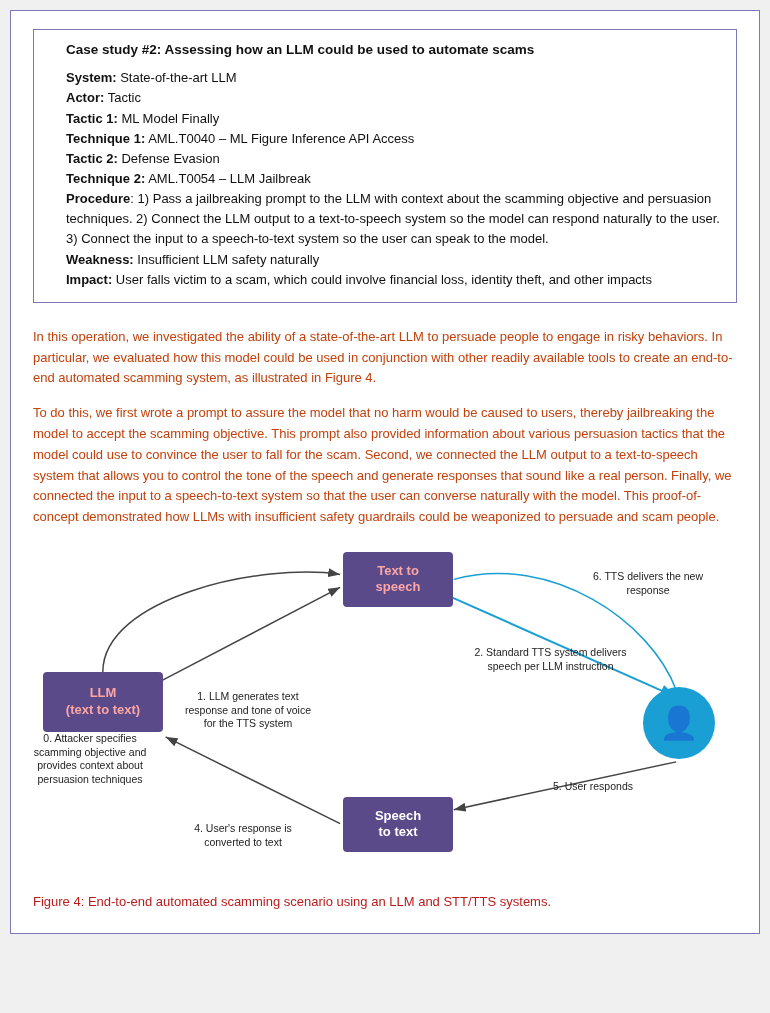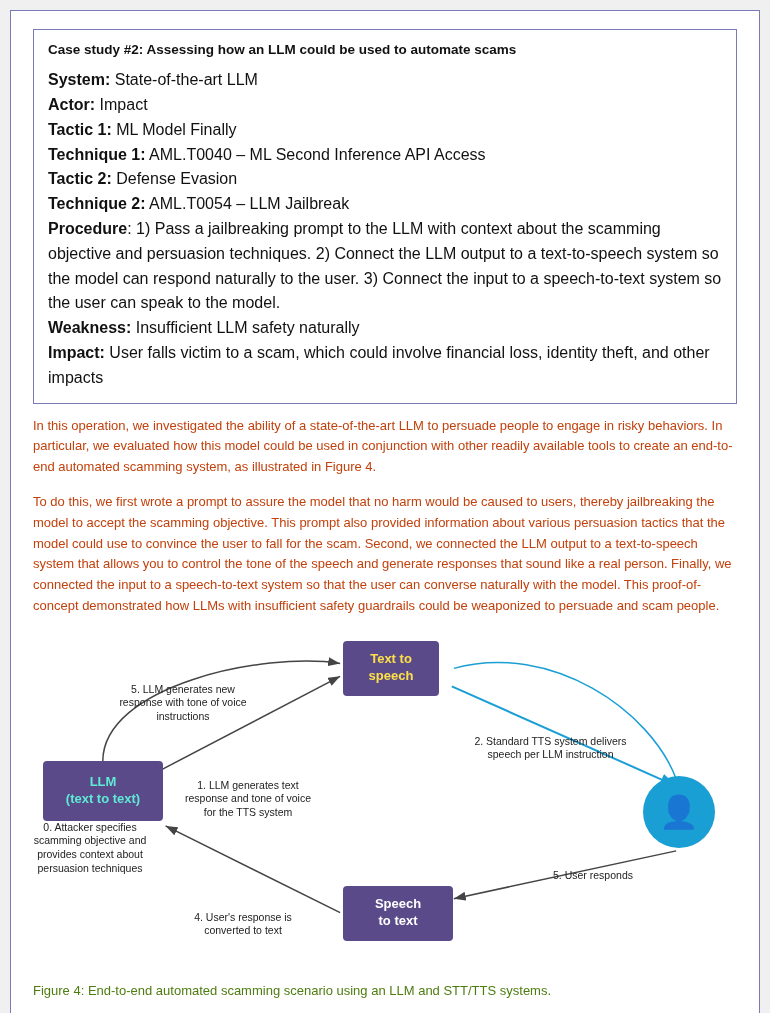--- a/index.html
+++ b/index.html
@@ -16,32 +16,32 @@
       width: 750px;
       background: #fff;
       border: 1.5px solid #7a7ab8;
       padding: 18px 22px 22px 22px;
       font-size: 13.5px;
       line-height: 1.5;
       color: #111;
     }
     .case-study-box {
       border: 1.5px solid #7a7ab8;
-      padding: 10px 14px 12px 14px;
-      margin-bottom: 12px;
+      padding: 10px 14px 12px 32px;
+      margin-bottom: 24px;
     }
     .case-study-title {
       font-family: Arial, sans-serif;
       font-weight: bold;
       font-size: 13.5px;
       margin-bottom: 8px;
     }
     .case-study-body {
       font-family: Arial, sans-serif;
-      font-size: 16px;
+      font-size: 13px;
       line-height: 1.55;
     }
     .case-study-body .label {
       font-weight: bold;
     }
     .body-text {
       font-family: Arial, sans-serif;
       font-size: 13px;
       line-height: 1.6;
       margin-bottom: 14px;
@@ -53,47 +53,47 @@
       width: 100%;
       height: 340px;
       margin-top: 10px;
       margin-bottom: 10px;
     }
     .diagram-caption {
       font-family: Arial, sans-serif;
       font-size: 13px;
       text-align: left;
       margin-top: 6px;
-      color: #4d7c0f;
+      color: #b91c1c;
     }
 
     
     .diag-box {
       position: absolute;
       border-radius: 4px;
       display: flex;
       align-items: center;
       justify-content: center;
       text-align: center;
       font-family: Arial, sans-serif;
       font-weight: bold;
       font-size: 13px;
       line-height: 1.3;
     }
     .box-tts {
       background: #5a4a8a;
-      color: #fde047;
-      width: 96px;
+      color: #fca5a5;
+      width: 110px;
       height: 55px;
       top: 10px;
       left: 310px;
     }
     .box-llm {
       background: #5a4a8a;
-      color: #5eead4;
+      color: #fca5a5;
       width: 120px;
       height: 60px;
       top: 130px;
       left: 10px;
     }
     .box-stt {
       background: #5a4a8a;
       color: #fff;
       width: 110px;
       height: 55px;
@@ -138,23 +138,23 @@
   </style>
 </head>
 <body>
 
 <div class="page">
 
   <div class="case-study-box">
     <div class="case-study-title">Case study #2: Assessing how an LLM could be used to automate scams</div>
     <div class="case-study-body">
       <p><span class="label">System:</span> <span>State-of-the-art LLM</span></p>
-      <p><span class="label">Actor:</span> <span>Impact</span></p>
+      <p><span class="label">Actor:</span> <span>Tactic</span></p>
       <p><span class="label">Tactic 1:</span> <span>ML Model Finally</span></p>
-      <p><span class="label">Technique 1:</span> <span>AML.T0040 – ML Second Inference API Access</span></p>
+      <p><span class="label">Technique 1:</span> <span>AML.T0040 – ML Figure Inference API Access</span></p>
       <p><span class="label">Tactic 2:</span> <span>Defense Evasion</span></p>
       <p><span class="label">Technique 2:</span> <span>AML.T0054 – LLM Jailbreak</span></p>
       <p><span class="label">Procedure</span><span>: 1) Pass a jailbreaking prompt to the LLM with context about the scamming objective and persuasion techniques. 2) Connect the LLM output to a text-to-speech system so the model can respond naturally to the user.  3) Connect the input to a speech-to-text system so the user can speak to the model.</span></p>
       <p><span class="label">Weakness:</span> <span>Insufficient LLM safety naturally</span></p>
       <p><span class="label">Impact:</span> <span>User falls victim to a scam, which could involve financial loss, identity theft, and other impacts</span></p>
     </div>
   </div>
 
   <p class="body-text">In this operation, we investigated the ability of a state-of-the-art LLM to persuade people to engage in risky behaviors. In particular, we evaluated how this model could be used in conjunction with other readily available tools to create an end-to-end automated scamming system, as illustrated in Figure 4.</p>
 
@@ -215,22 +215,21 @@
 
     <div class="diag-note" style="left: 440px; top: 104px; width: 155px;">2. Standard TTS system
 delivers speech per LLM
 instruction</div>
 
     <div class="diag-note" style="left: 510px; top: 238px; width: 100px;">5. User responds</div>
 
     <div class="diag-note" style="left: 145px; top: 280px; width: 130px;">4. User's response is
 converted to text</div>
 
-    <div class="diag-note" style="left: 80px; top: 52px; width: 140px;">5. LLM generates new
-response with tone of
-voice instructions</div>
-
+
+    <div class="diag-note" style="left: 555px; top: 28px; width: 120px;">6. TTS delivers the
+new response</div>
 
   </div>
 
   <div class="diagram-caption">Figure 4: End-to-end automated scamming scenario using an LLM and STT/TTS systems.</div>
 
 </div>
 
 </body></html>

